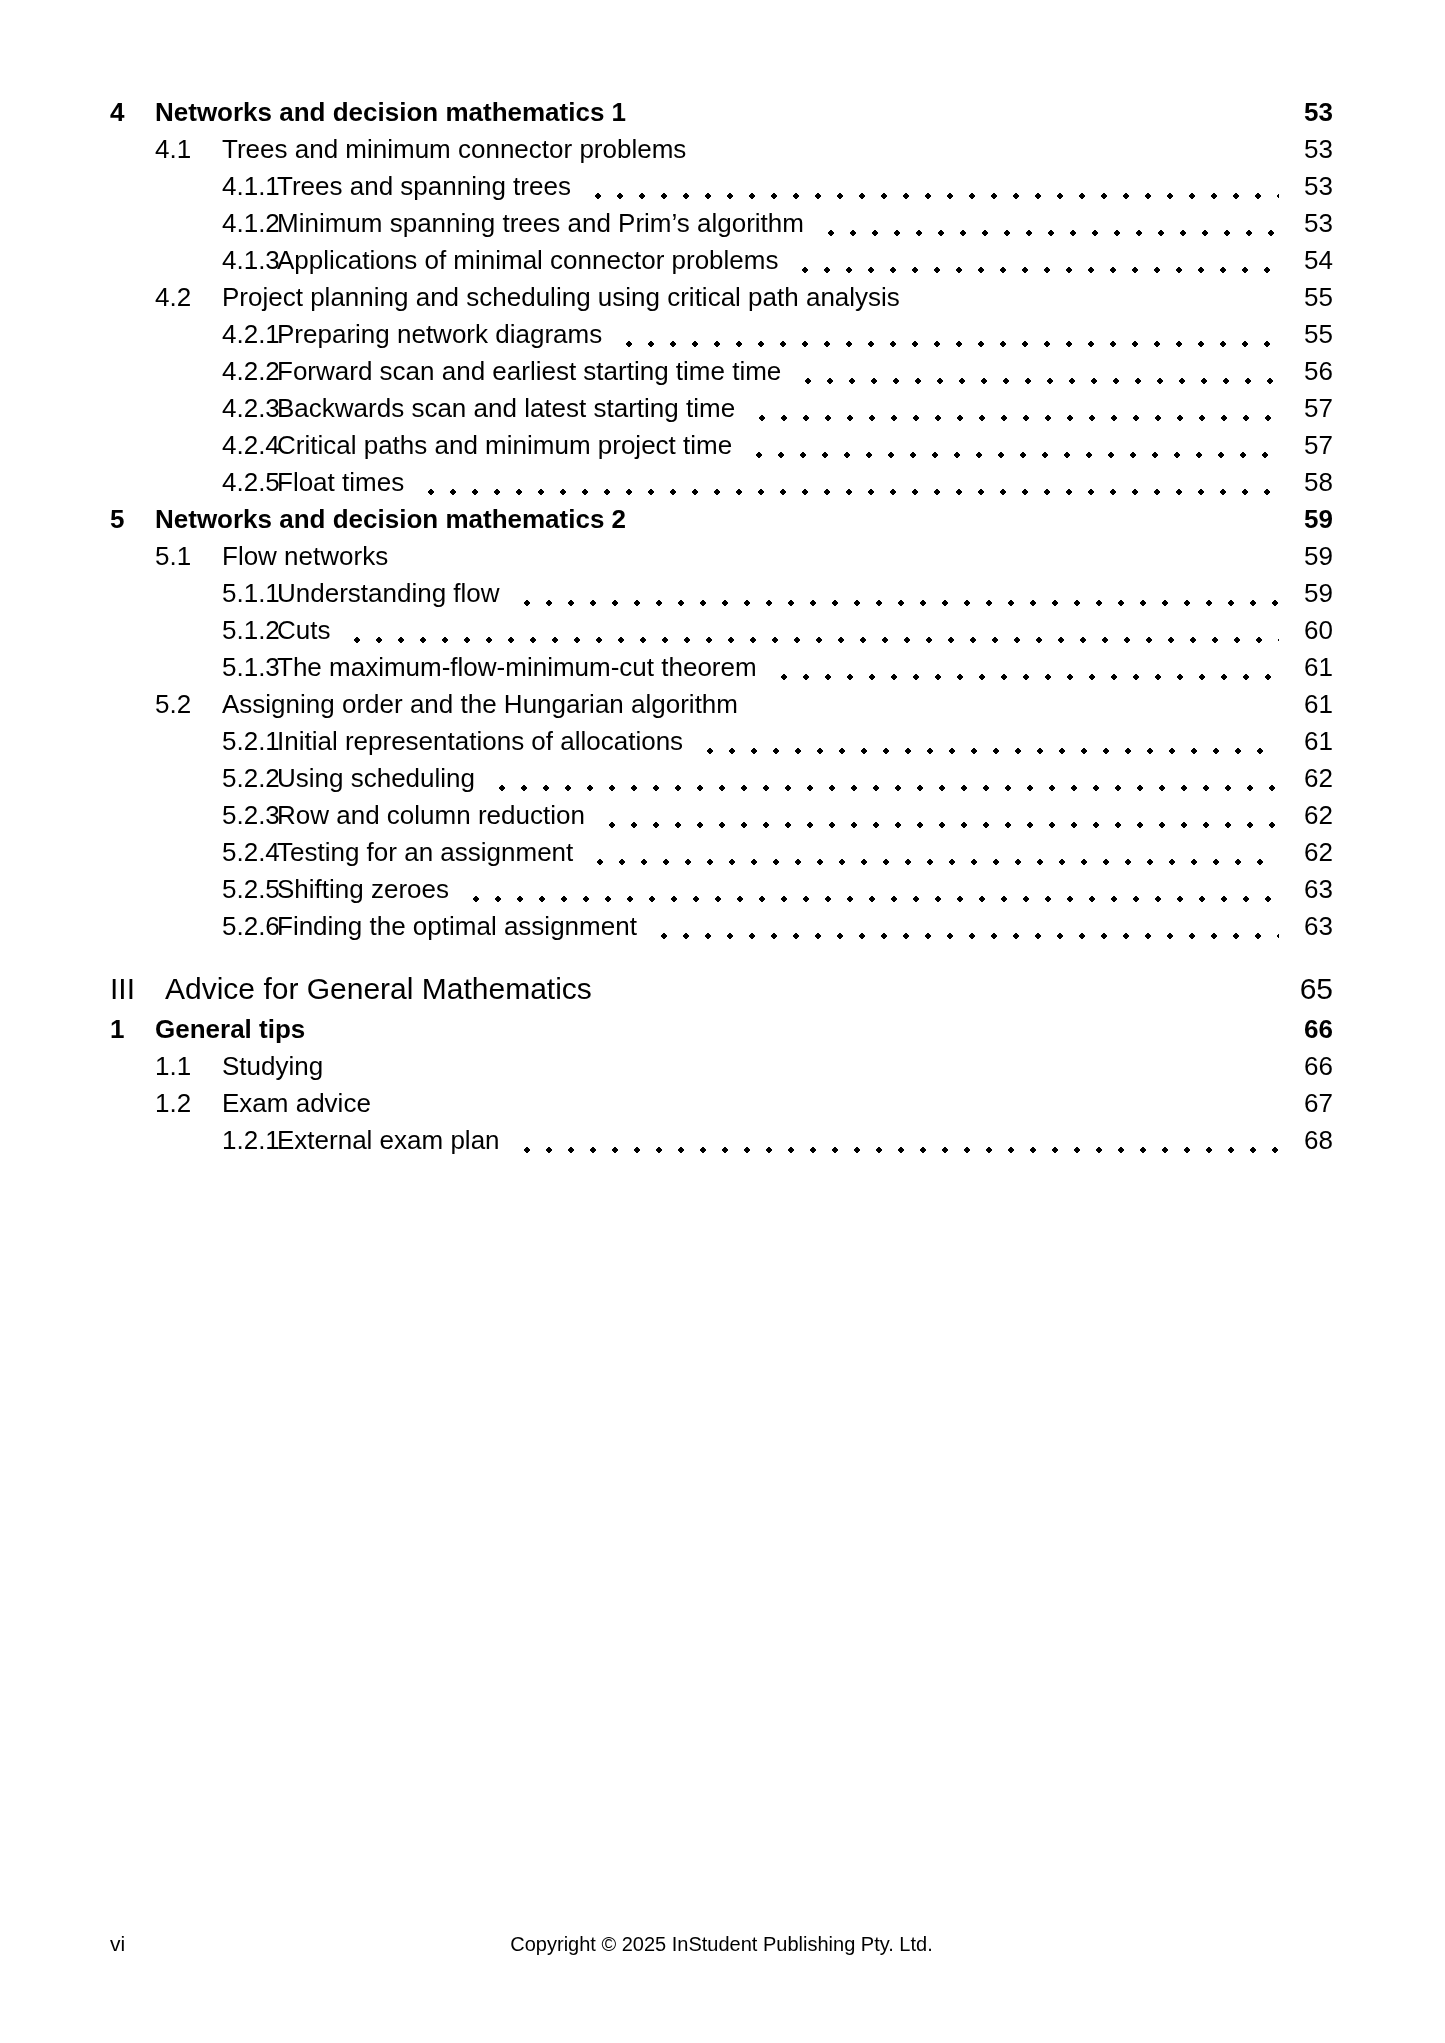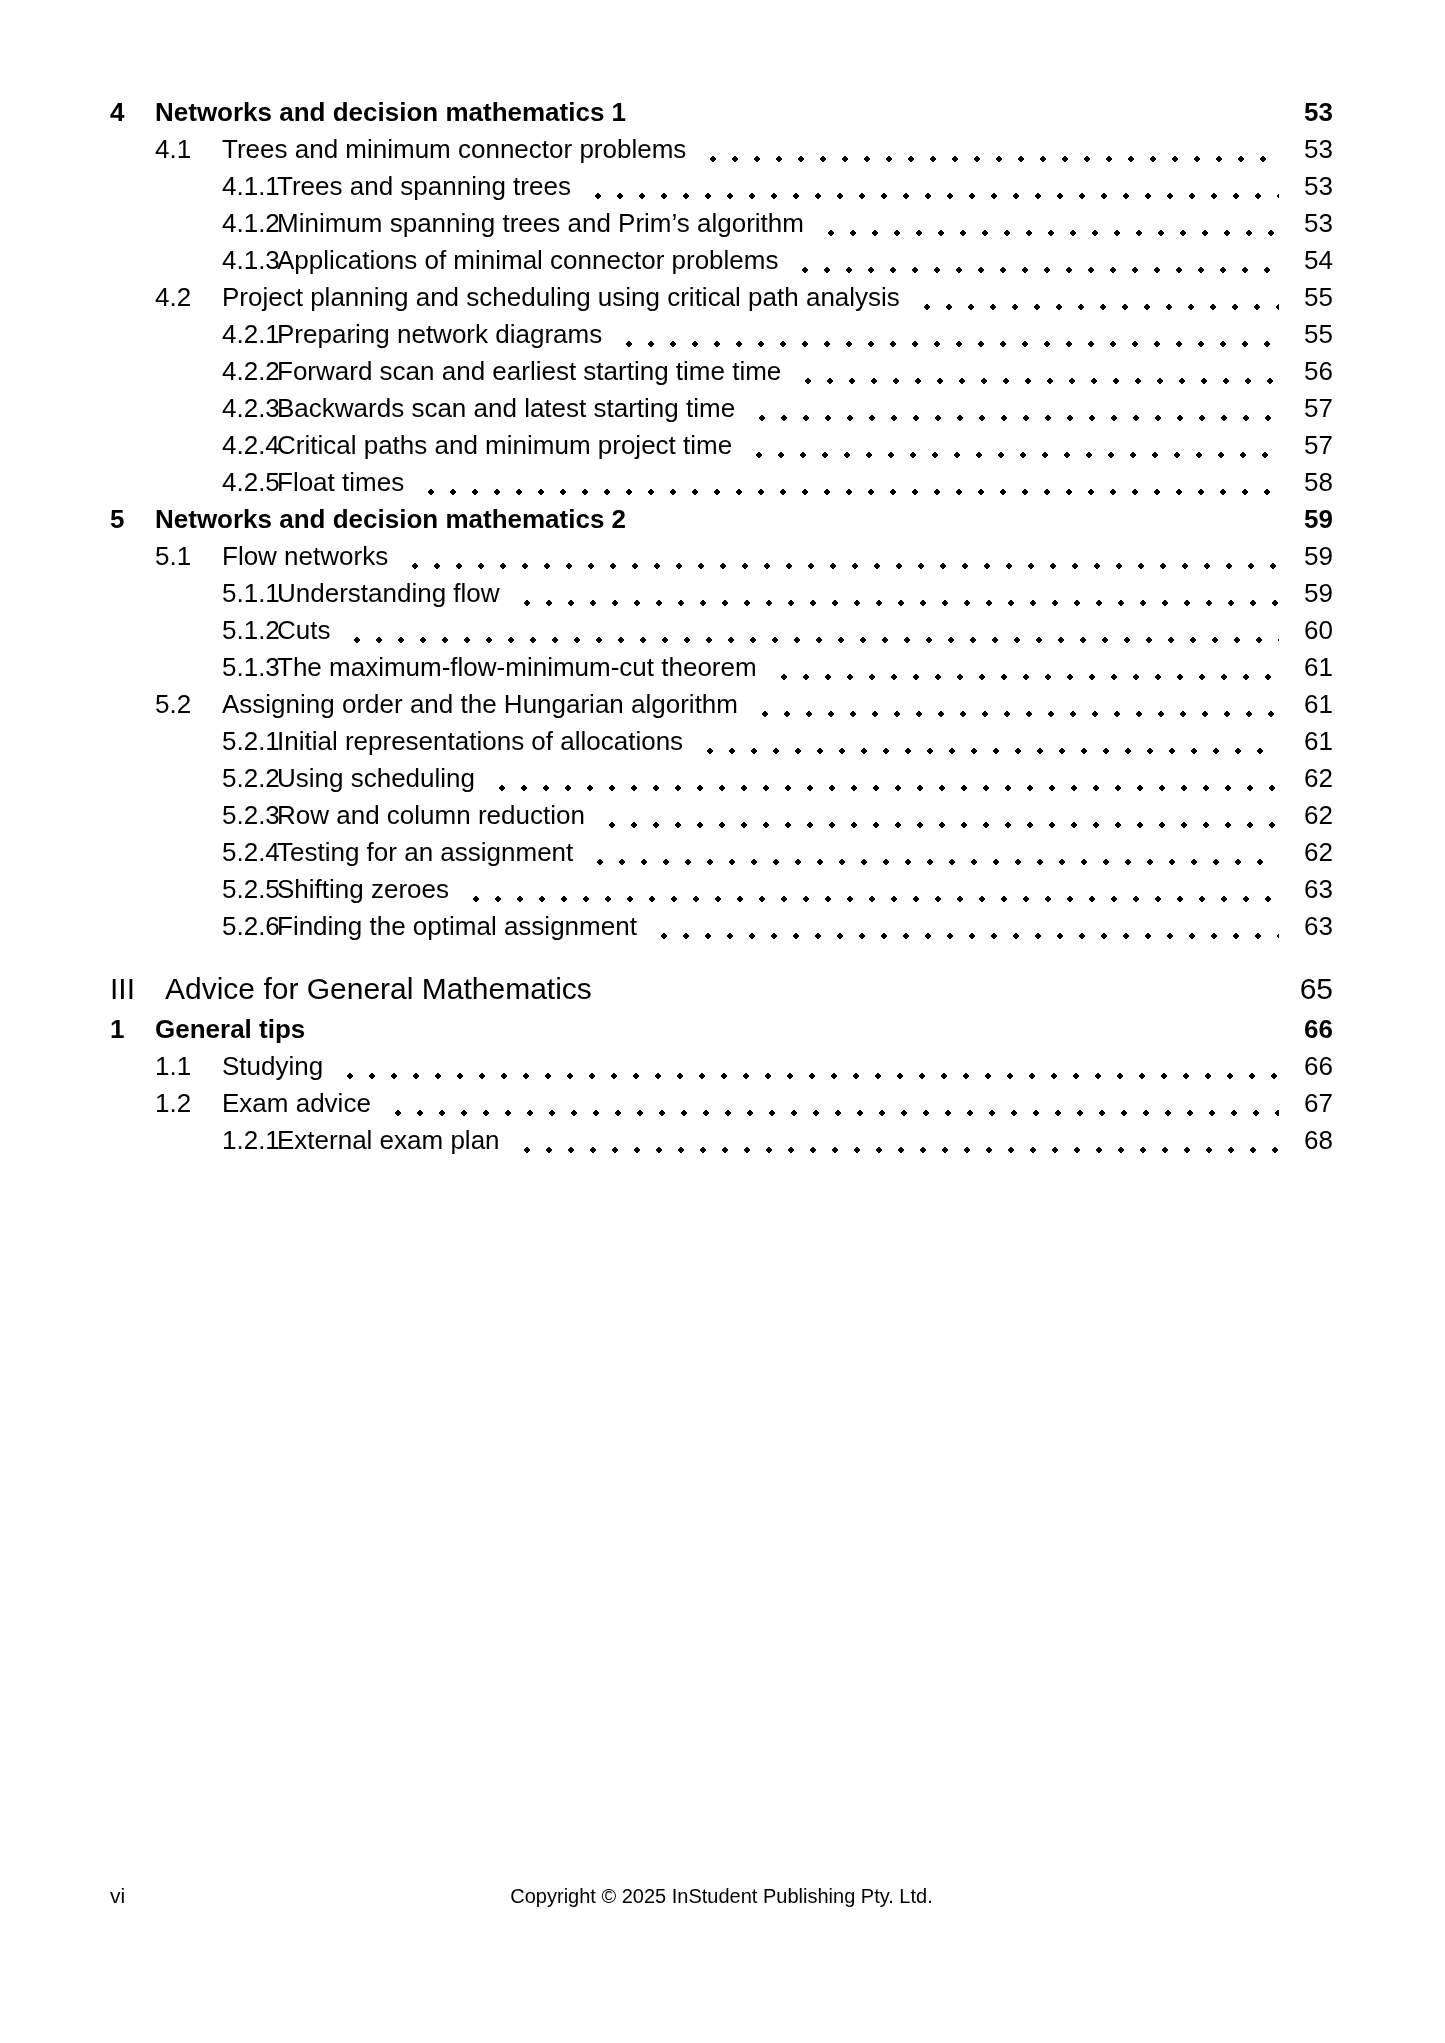--- a/index.html
+++ b/index.html
@@ -36,39 +36,39 @@
     background-image: radial-gradient(2.8px 2.8px at 11px 11px, #000000 92%, rgba(0,0,0,0) 100%);
     background-size: 22px 22px;
     background-repeat: repeat-x;
     background-position: left 6px top 17px;
   }
   .row .pnum  { flex: none; min-width: 40px; text-align: right; }
 
   .row.chapter { font-weight: bold; }
   .row.chapter .num { width: 45px; }
 
-  .row.section { padding-left: 45px; }
+  .row.section { padding-left: 45px; align-items: center; }
   .row.section .num { width: 67px; }
 
   .row.subsection { padding-left: 112px; }
   .row.subsection .num { width: 55px; }
 
   .row.part {
     font-weight: normal;
     font-size: 30px;
     line-height: 44px;
     margin-top: 22px;
   }
   .row.part .num { width: 55px; }
 
   .row.nodots .dots { background-image: none; }
 
   .footer {
     position: absolute;
-    left: 110px; right: 112px; top: 1884px;
+    left: 110px; right: 112px; top: 1932px;
     height: 30px;
   }
   .folio {
     position: absolute;
     left: 0; top: 0;
     font-size: 21px;
   }
   .copyright {
     position: absolute;
     left: 0; right: 0; top: 1px;

